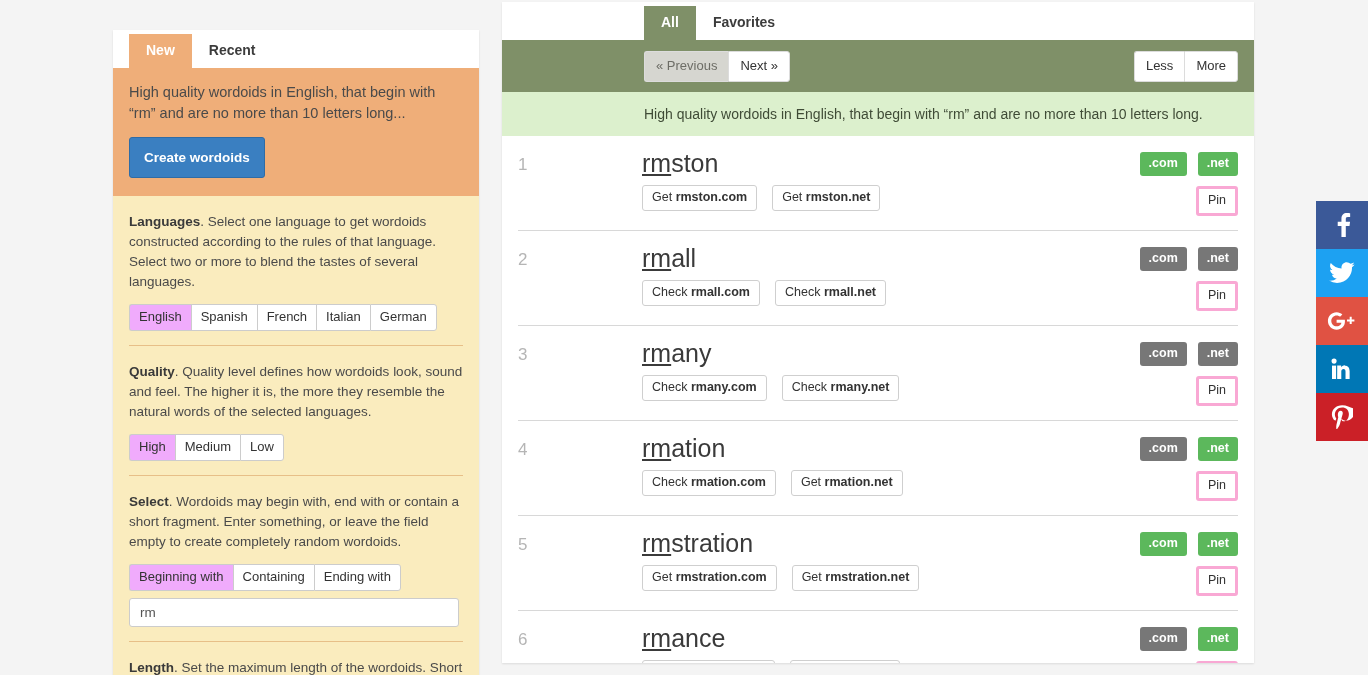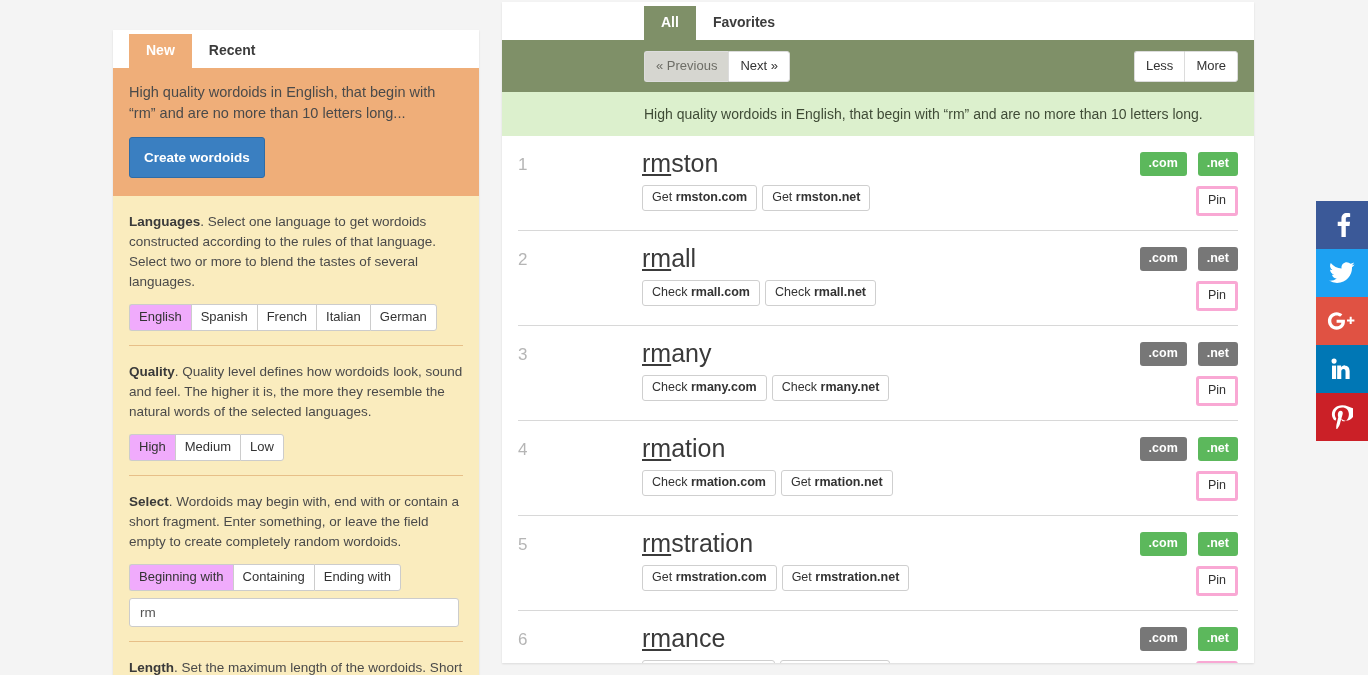--- a/index.html
+++ b/index.html
@@ -180,21 +180,21 @@
   .word {
     font-size: 25px;
     color: #3a3a3a;
     line-height: 23px;
     margin-bottom: 10px;
     display: inline-block;
     cursor: pointer;
   }
   .word u { text-decoration: underline; }
   .word .rest { text-decoration: none; }
-  .domain-btns { display: flex; gap: 5px; text-align: center; }
+  .domain-btns { display: flex; gap: 15px; text-align: center; }
   .dom-btn {
     background: #ffffff;
     border: 1px solid #cfcfcf;
     border-radius: 3px;
     padding: 4px 9px 5px 9px;
     font-size: 12.5px;
     line-height: 15px;
     color: #333;
     cursor: pointer;
     white-space: nowrap;

